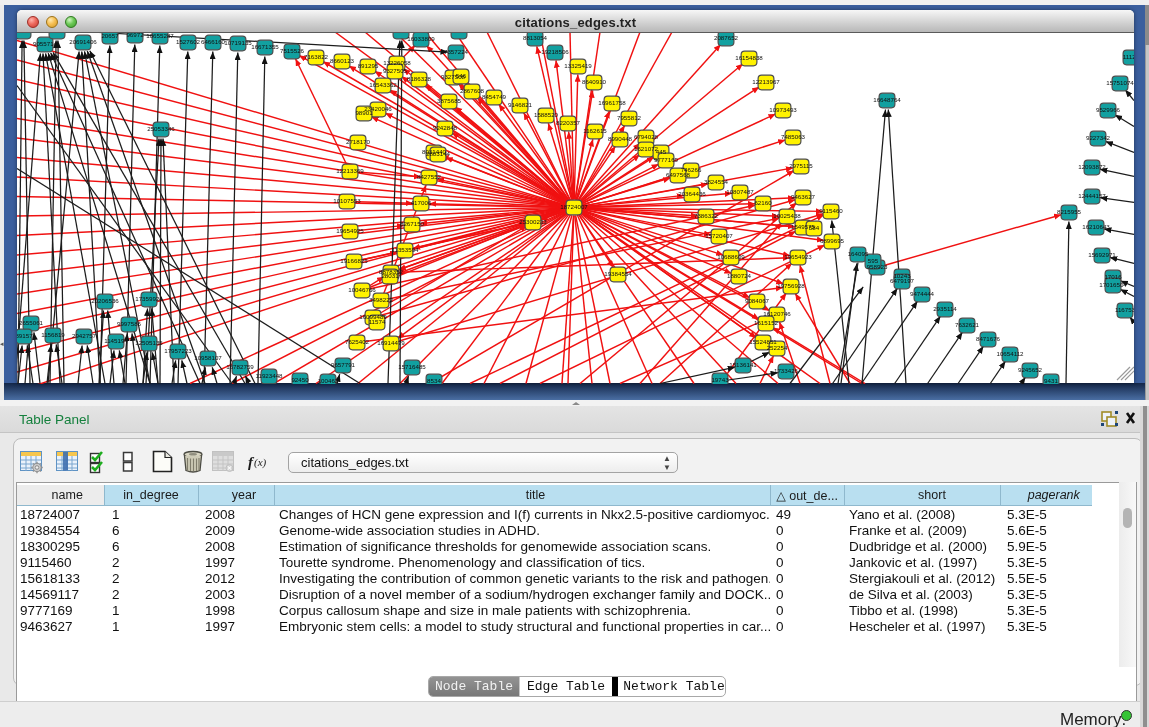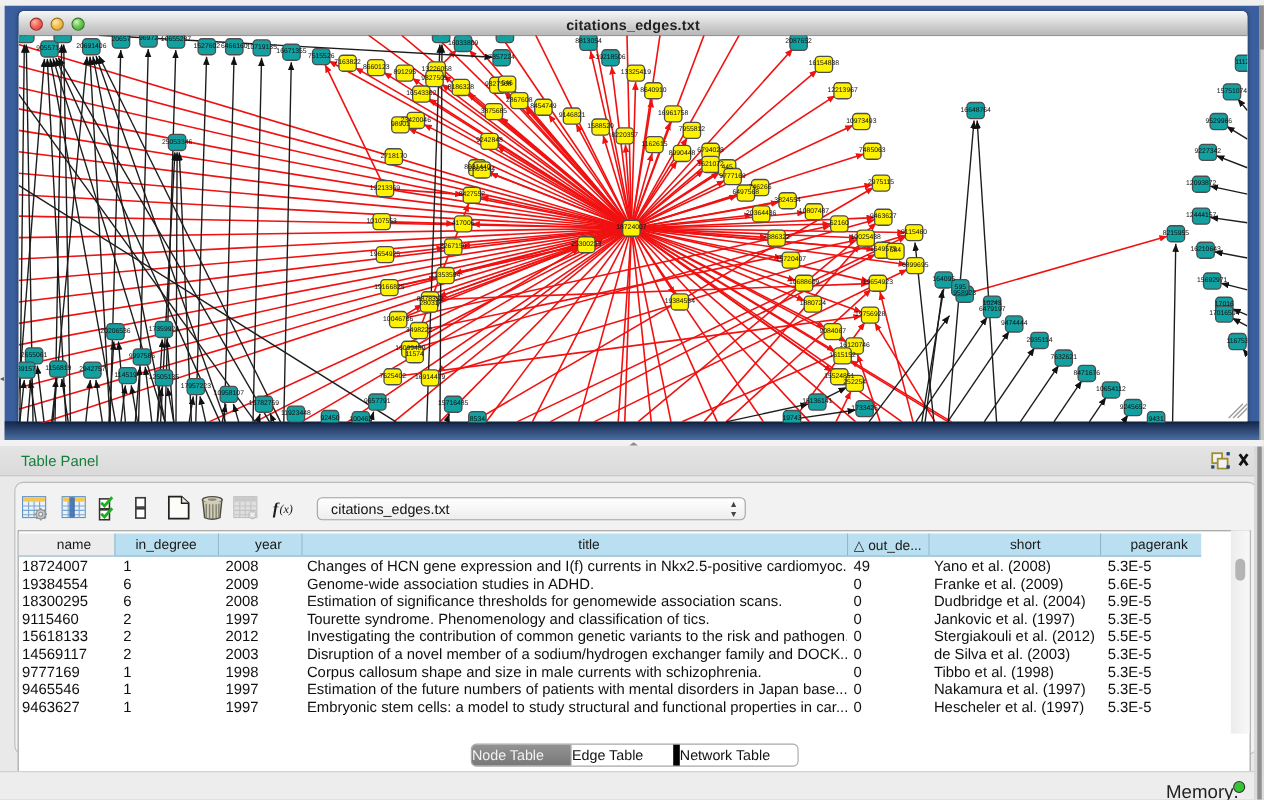--- a/index.html
+++ b/index.html
@@ -36,29 +36,29 @@
  border:1px solid #a3a3a3;border-radius:5px;font-size:13px;color:#111;
  line-height:20px;padding-left:12px;box-sizing:border-box;}
 #comboarr{left:660px;top:452px;width:14px;height:21px;font-size:8px;color:#444;
  line-height:9px;text-align:center;padding-top:2px;box-sizing:border-box;}
 
 #tablebox{left:16px;top:482px;width:1121px;height:220px;background:#fff;border:1px solid #9a9a9a;padding-top:2px;box-sizing:border-box;}
 table{border-collapse:collapse;table-layout:fixed;width:1075px;font-size:13.5px;}
 th{background:#b9dff0;border-left:1px solid #8fb8cd;border-bottom:1px solid #8fb8cd;
  font-weight:normal;font-size:12.5px;color:#1a1a1a;height:20px;padding:0;}
 th:first-child{border-left:none;padding-left:14px;}
-th:nth-child(3){padding-left:16px;}th:nth-child(4){padding-left:27px;}th:nth-child(6){padding-left:20px;}th:nth-child(7){padding-left:15px;}
+th:nth-child(3){padding-left:16px;}th:nth-child(4){padding-left:27px;}th:nth-child(6){padding-left:20px;}th:nth-child(7){padding-left:15px;font-style:italic;}
 td{height:16px;padding:0;color:#101010;white-space:nowrap;overflow:hidden;}
 td:nth-child(1){padding-left:3px;}td:nth-child(2){padding-left:8px;}td:nth-child(3){padding-left:7px;}td:nth-child(4){padding-left:5px;}td:nth-child(5){padding-left:6px;}td:nth-child(6){padding-left:5px;}td:nth-child(7){padding-left:7px;}
 #scrolltrack{left:1119px;top:482px;width:17px;height:185px;background:linear-gradient(90deg,#ececec,#f8f8f8);}
 #scrollthumb{left:1123px;top:508px;width:9px;height:20px;background:#b4b4b4;border-radius:5px;}
 
 #tabs{left:428px;top:676px;width:296px;height:19px;background:#fff;border:1px solid #a8a8a8;
  border-radius:5px;display:flex;font-size:13px;color:#111;}
-#tabs .seg{flex:0 0 auto;line-height:19px;}
+#tabs .seg{flex:0 0 auto;text-align:center;line-height:19px;font-family:Liberation Mono, monospace;}
 #seg1{width:90px;background:linear-gradient(#939393,#787878);color:#f2f2f2;border-radius:4px 0 0 4px;}
 #seg2{width:92px;border-left:1px solid #c8c8c8;}
 #seg3{width:112px;border-left:6px solid #000000;}
 
 #statbar{left:0;top:701px;width:1149px;height:26px;background:#ededed;border-top:1px solid #cfcfcf;}
 #mem{left:1060px;top:710px;font-size:17px;color:#222;}
 #memdot{left:1121px;top:710px;width:11px;height:11px;border-radius:50%;
  background:#35c435;border:1.5px solid #333;box-sizing:border-box;}
 #rstrip2{left:1140px;top:406px;width:9px;height:321px;background:#d9d9d9;}
 #rstrip2b{left:1143px;top:406px;width:4px;height:321px;background:#8f8f8f;}
@@ -727,21 +727,21 @@
           <td>0</td>
           <td>Franke et al. (2009)</td>
           <td>5.6E-5</td>
         </tr>
 <tr>
           <td>18300295</td>
           <td>6</td>
           <td>2008</td>
           <td>Estimation of significance thresholds for genomewide association scans.</td>
           <td>0</td>
-          <td>Dudbridge et al. (2004)</td>
+          <td>Dudbridge et al. (2000)</td>
           <td>5.9E-5</td>
         </tr>
 <tr>
           <td>9115460</td>
           <td>2</td>
           <td>1997</td>
           <td>Tourette syndrome. Phenomenology and classification of tics.</td>
           <td>0</td>
           <td>Jankovic et al. (1997)</td>
           <td>5.3E-5</td>
@@ -761,32 +761,23 @@
           <td>2003</td>
           <td>Disruption of a novel member of a sodium/hydrogen exchanger family and DOCK...</td>
           <td>0</td>
           <td>de Silva et al. (2003)</td>
           <td>5.3E-5</td>
         </tr>
 <tr>
           <td>9777169</td>
           <td>1</td>
           <td>1998</td>
-          <td>Corpus callosum shape and size in male currents with schizophrenia.</td>
+          <td>Corpus callosum shape and size in male patients with schizophrenia.</td>
           <td>0</td>
           <td>Tibbo et al. (1998)</td>
-          <td>5.3E-5</td>
-        </tr>
-<tr>
-          <td>9465546</td>
-          <td>1</td>
-          <td>1997</td>
-          <td>Estimation of the future numbers of patients with mental disorders in Japan base...</td>
-          <td>0</td>
-          <td>Nakamura et al. (1997)</td>
           <td>5.3E-5</td>
         </tr>
 <tr>
           <td>9463627</td>
           <td>1</td>
           <td>1997</td>
           <td>Embryonic stem cells: a model to study structural and functional properties in car...</td>
           <td>0</td>
           <td>Hescheler et al. (1997)</td>
           <td>5.3E-5</td>

